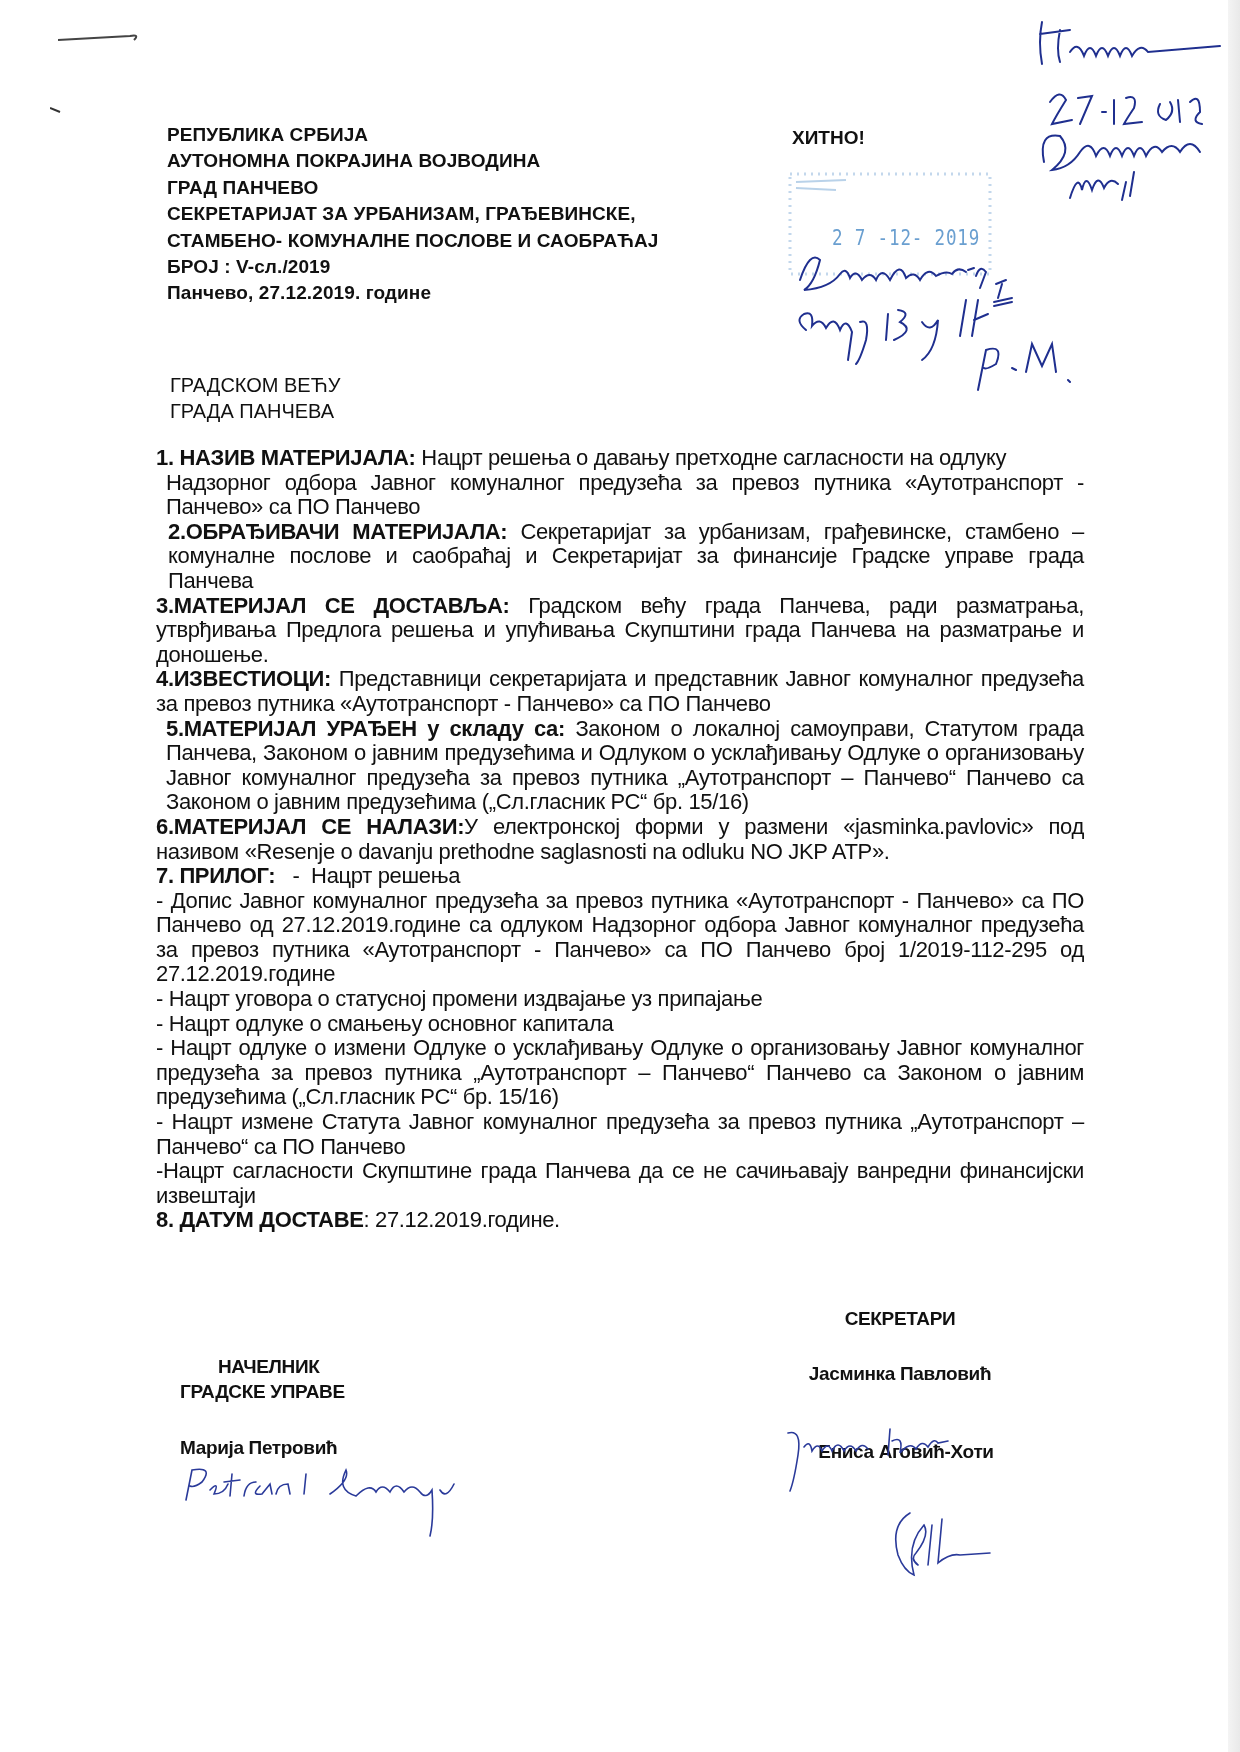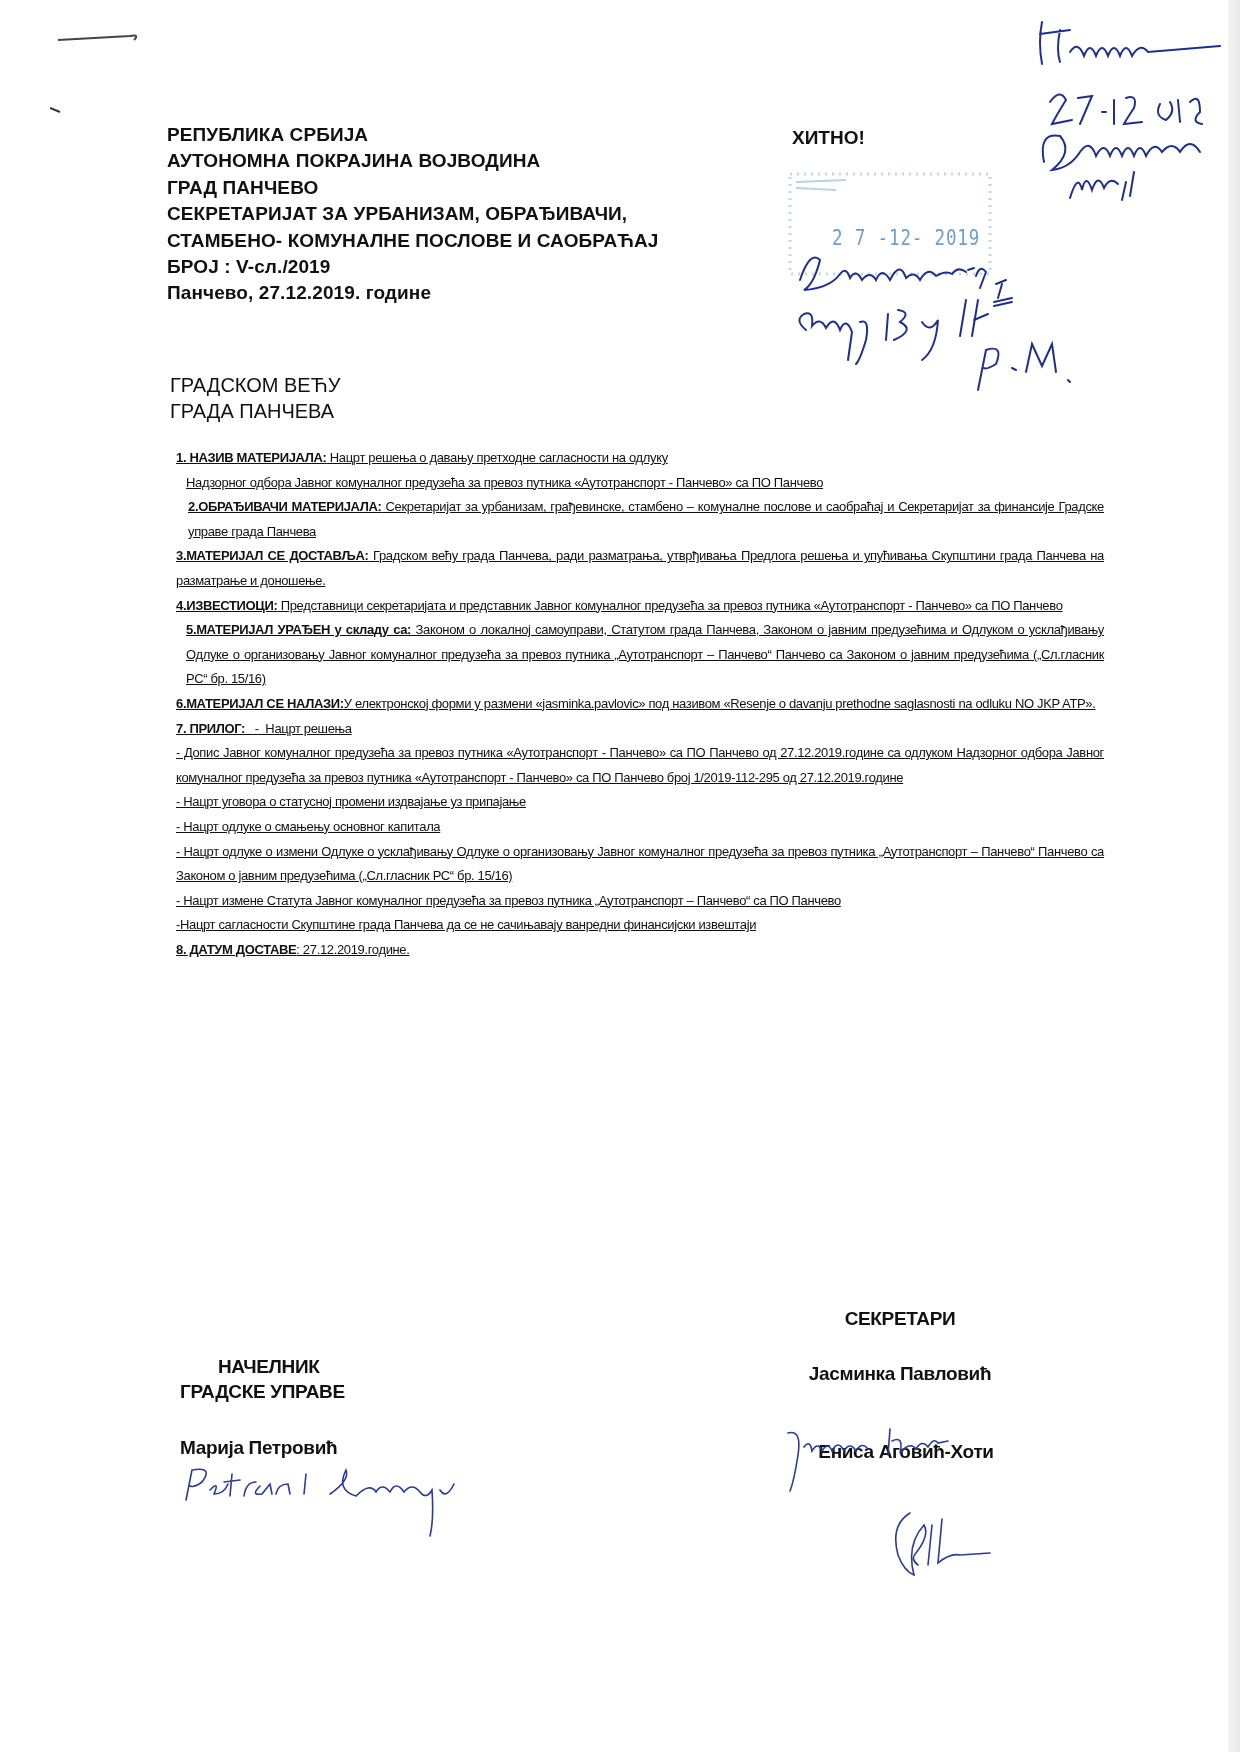--- a/index.html
+++ b/index.html
@@ -11,21 +11,21 @@
   .edge-strip { position: absolute; top: 0; right: 0; width: 12px; height: 1752px; background: linear-gradient(90deg,#f4f4f4,#e9e9e9); }
   .abs { position: absolute; }
 
   
   .header { left: 167px; top: 106px; font-weight: bold; font-size: 19px; line-height: 26.4px; letter-spacing: 0.1px; margin-top: 16px; }
   .header div { white-space: nowrap; }
   .urgent { left: 792px; top: 127px; font-weight: bold; font-size: 19px; }
   .recipient { left: 170px; top: 372px; font-weight: normal; font-size: 20px; line-height: 26px; }
 
   
-  .body { left: 176px; top: 446px; width: 928px; font-size: 13px; line-height: 24.6px; text-decoration: underline; }
+  .body { left: 156px; top: 446px; width: 928px; font-size: 22px; line-height: 24.6px; }
   .body p { margin: 0; text-align: justify; text-align-last: left; }
   .body .lbl { font-weight: bold; }
   .indent1 { padding-left: 10px; }
   .indent2 { padding-left: 12px; }
   .cond { font-stretch: condensed; letter-spacing: -0.35px; }
 
   
   .sig-left { left: 180px; top: 1354px; font-weight: bold; font-size: 19px; line-height: 25px; }
   .sig-left .title1 { padding-left: 38px; }
   .sig-left .name { margin-top: 31px; }
@@ -43,21 +43,21 @@
 
 <svg class="hand" style="left:50px;top:28px" width="120" height="90">
   <path d="M8 12 L80 8 Q90 6 84 12" stroke="#444" stroke-width="2" fill="none"></path>
   <path d="M0 80 L10 84" stroke="#333" stroke-width="2" fill="none"></path>
 </svg>
 
 <div class="abs header">
   <div>РЕПУБЛИКА СРБИЈА</div>
   <div>АУТОНОМНА ПОКРАЈИНА ВОЈВОДИНА</div>
   <div>ГРАД ПАНЧЕВО</div>
-  <div>СЕКРЕТАРИЈАТ ЗА  УРБАНИЗАМ, ОБРАЂИВАЧИ,</div>
+  <div>СЕКРЕТАРИЈАТ ЗА  УРБАНИЗАМ, ГРАЂЕВИНСКЕ,</div>
   <div>СТАМБЕНО- КОМУНАЛНЕ ПОСЛОВЕ И САОБРАЋАЈ</div>
   <div>БРОЈ : V-сл./2019</div>
   <div>Панчево, 27.12.2019. године</div>
 </div>
 
 <div class="abs urgent">ХИТНО!</div>
 
 <svg class="hand" style="left:786px;top:168px" width="220" height="120">
   <rect x="4" y="6" width="200" height="100" fill="none" stroke="#a9c6e4" stroke-width="3" stroke-dasharray="2 5" opacity="0.7"></rect>
   <path d="M10 14 L60 12 M10 20 L50 22" stroke="#9cbfe0" stroke-width="2" opacity="0.7"></path>

